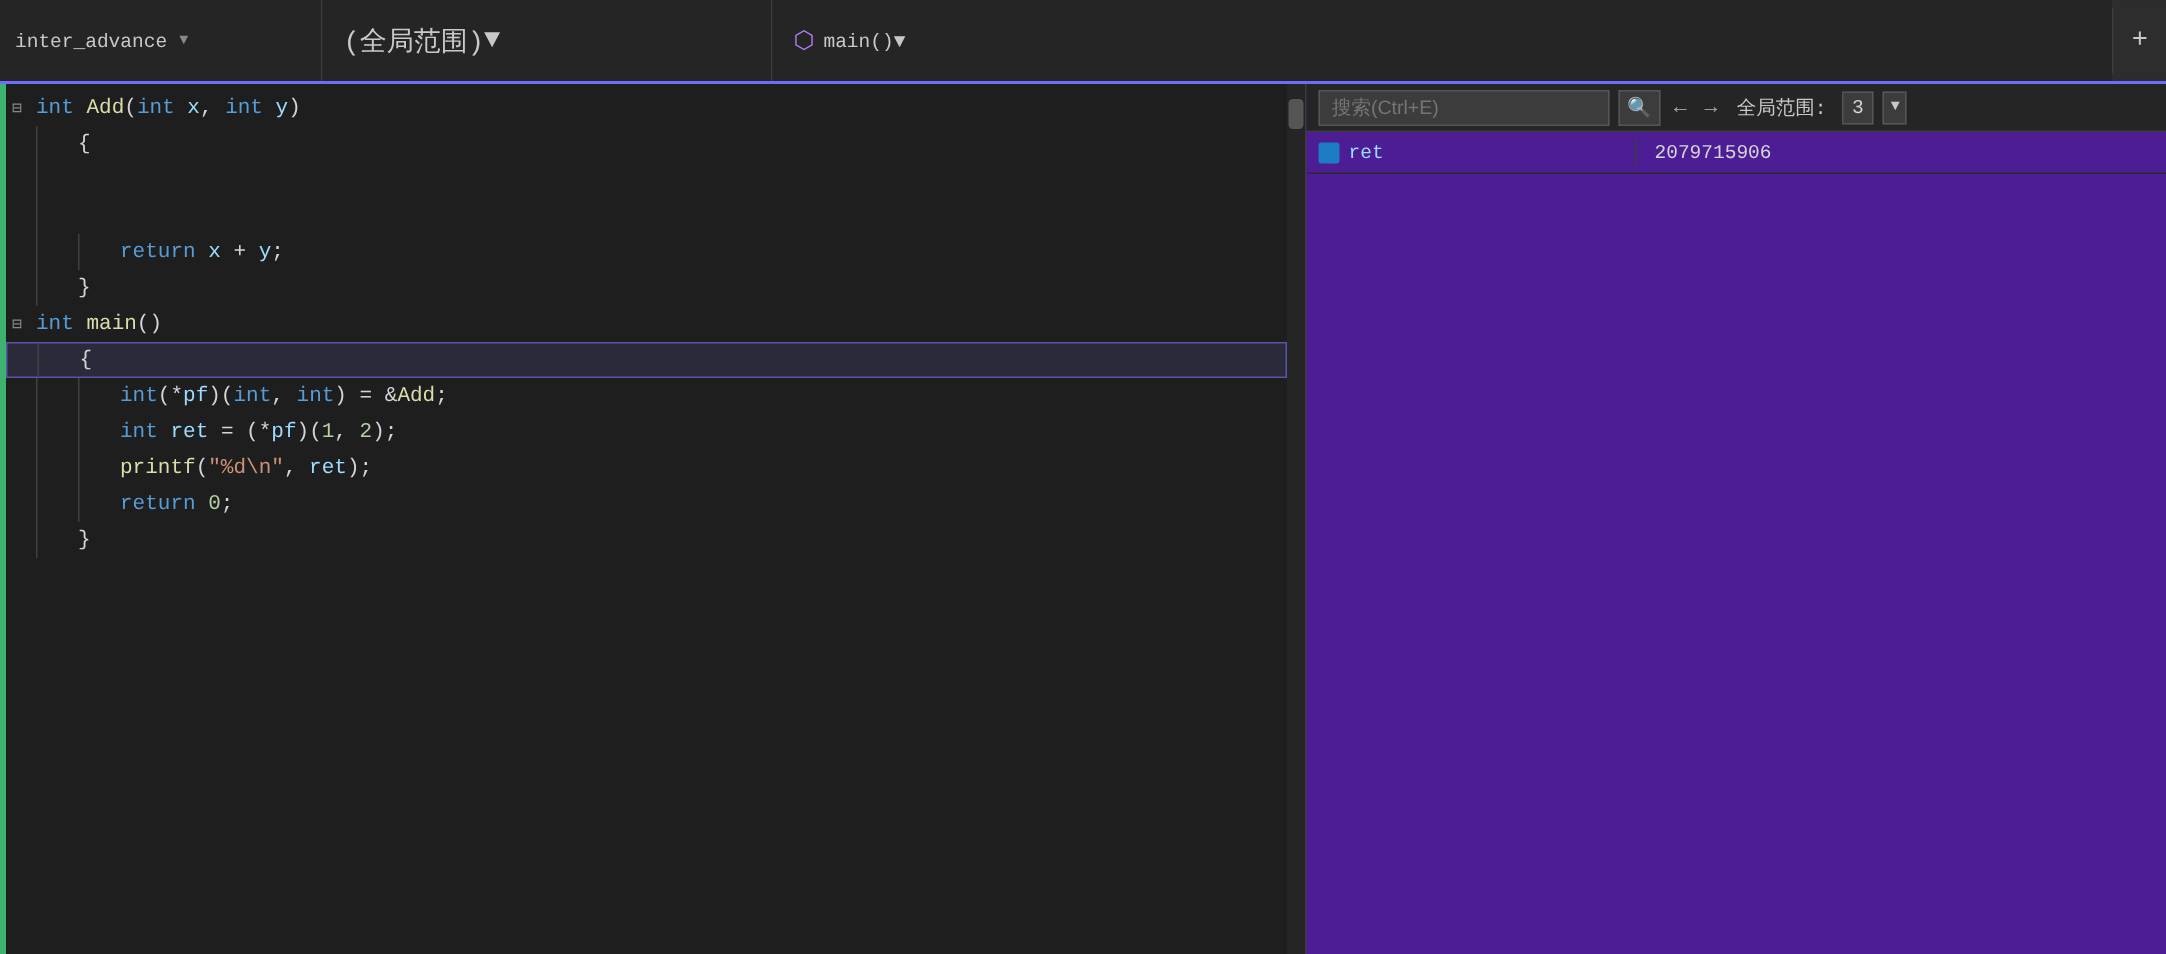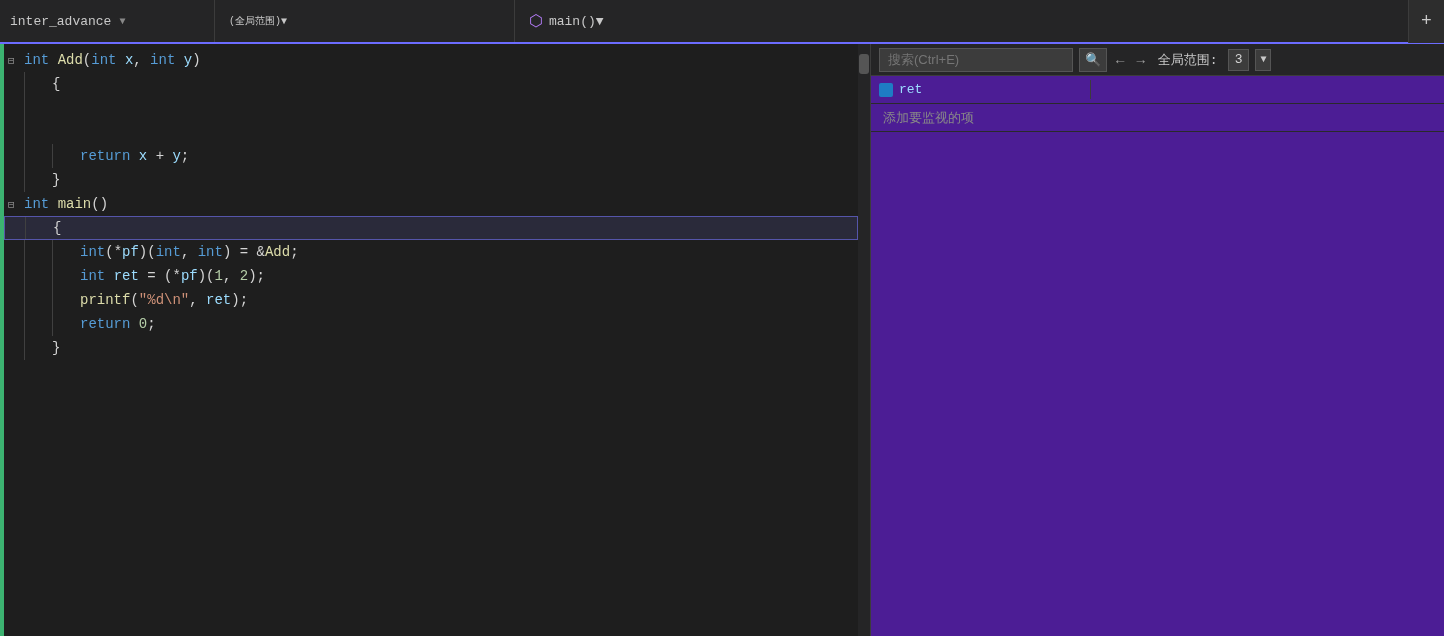--- a/index.html
+++ b/index.html
@@ -14,21 +14,21 @@
       display: flex;
       flex-direction: column;
     }
 
     
     .toolbar {
       display: flex;
       align-items: center;
       background: #2d2d2d;
       border-bottom: 2px solid #6c6cff;
-      height: 44px;
+      height: 56px;
       flex-shrink: 0;
     }
     .toolbar-file {
       display: flex;
       align-items: center;
       background: #252526;
       border-right: 1px solid #3c3c3c;
       height: 100%;
       padding: 0 10px;
       min-width: 215px;
@@ -42,21 +42,21 @@
     }
     .toolbar-scope {
       display: flex;
       align-items: center;
       background: #252526;
       border-right: 1px solid #3c3c3c;
       height: 100%;
       padding: 0 14px;
       min-width: 300px;
       color: #c8c8c8;
-      font-size: 10px;
+      font-size: 18px;
     }
     .toolbar-func {
       display: flex;
       align-items: center;
       background: #252526;
       height: 100%;
       padding: 0 14px;
       flex: 1;
       color: #c8c8c8;
       font-size: 13px;
@@ -364,20 +364,18 @@
       <div class="depth-value">3</div>
       <div class="depth-arrow">▼</div>
     </div>
 
     <div class="watch-table">
       <div class="watch-row">
         <div class="watch-row-name">
           <span class="watch-row-icon"></span>
           <span>ret</span>
         </div>
-      </div>
-      <div class="add-watch">
-        <div class="add-watch-text">添加要监视的项</div>
+        <div class="watch-row-val">2079715906</div>
       </div>
     </div>
   </div>
 
 </div>
 
 </body></html>

